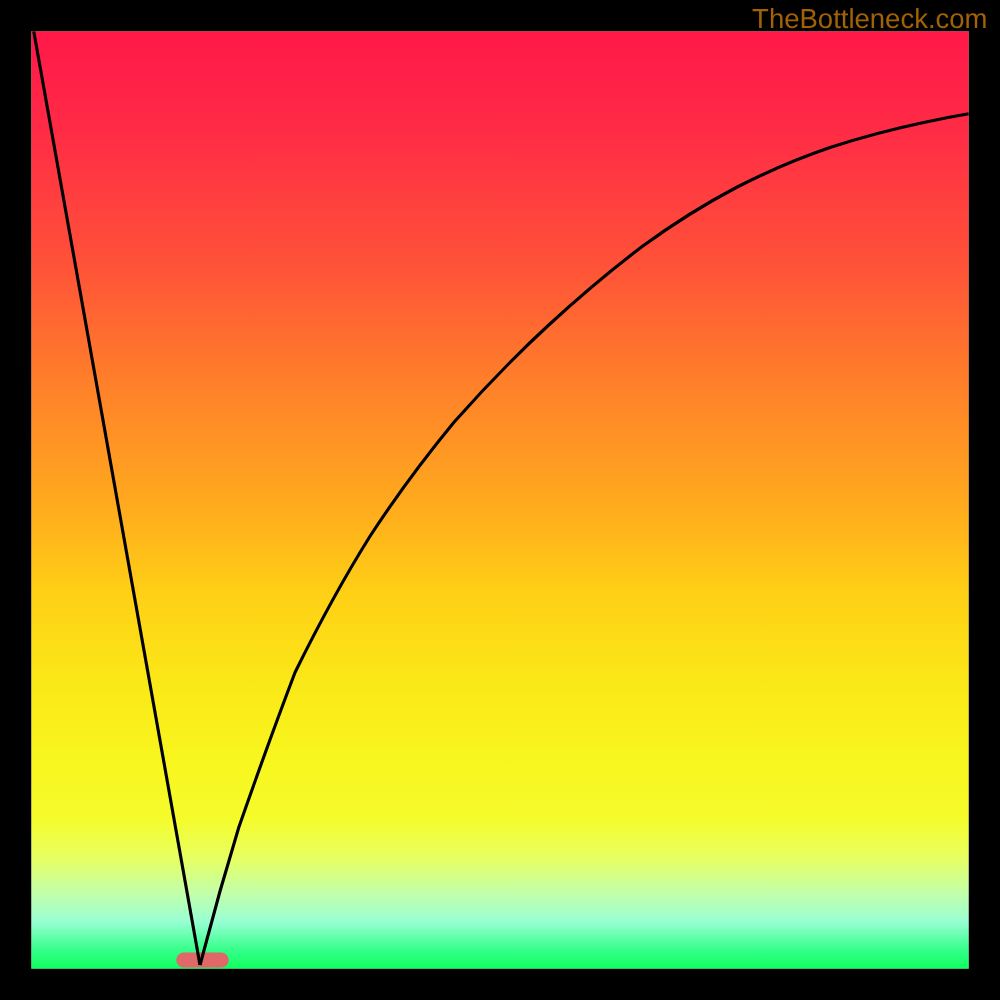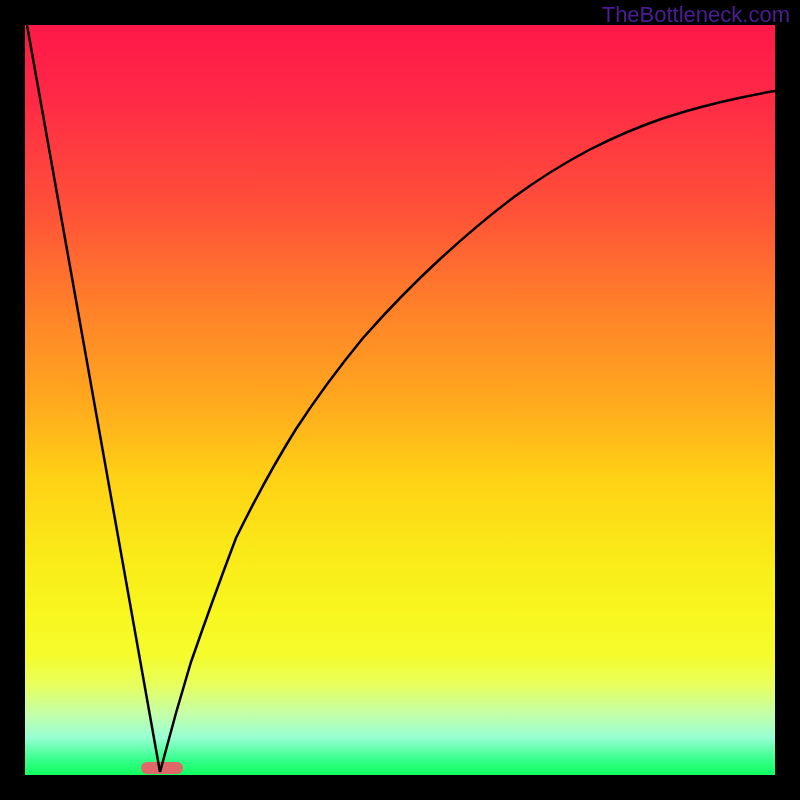--- a/index.html
+++ b/index.html
@@ -10,21 +10,21 @@
       height: 800px;
       overflow: hidden;
     }
     .watermark {
       position: absolute;
       top: 2px;
       right: 10px;
       font-family: Arial, sans-serif;
       font-size: 22px;
       font-weight: 500;
-      color: #4c1d95;
+      color: #a16207;
       z-index: 10;
     }
     .chart-area {
       position: absolute;
       top: 25px;
       left: 25px;
       width: 750px;
       height: 750px;
     }
     .gradient-bg {

